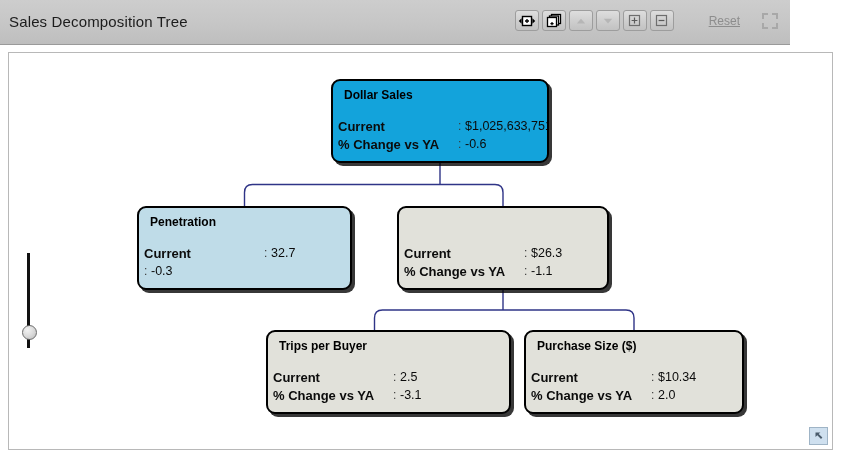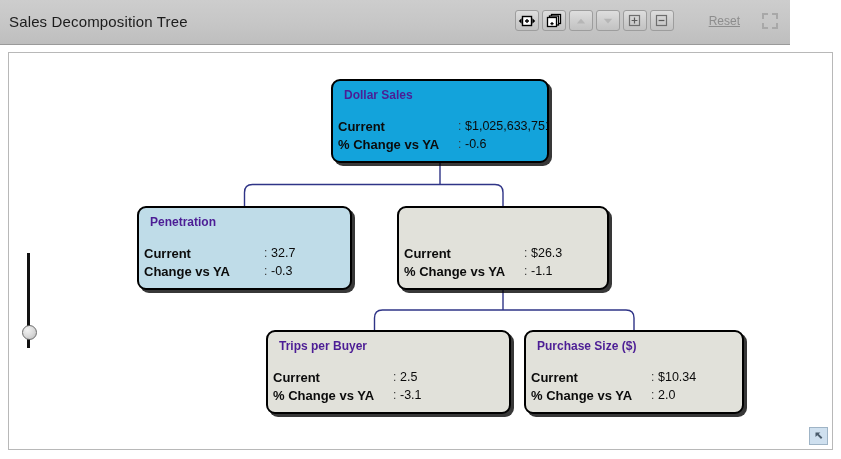--- a/index.html
+++ b/index.html
@@ -120,21 +120,21 @@
     box-sizing: border-box;
     box-shadow: 3px 3px 0px rgba(0,0,0,0.78);
     overflow: hidden;
     cursor: pointer;
   }
   .node-title {
     position: absolute;
     left: 11px; top: 7px;
     font-size: 12px;
     font-weight: 600;
-    color: #4c1d95;
+    color: #000000;
     white-space: nowrap;
   }
   .node-rows {
     position: absolute;
     left: 5px;
     top: 36px;
     right: 4px;
   }
   .node-row {
     display: flex;
@@ -291,21 +291,20 @@
         </div>
         <div class="node" style="left: 128px; top: 153px; width: 215px; height: 84px; background: rgb(191, 220, 232);">
           <div class="node-title">Penetration</div>
           <div class="node-rows">
             <div class="node-row">
               <span class="row-label" style="width: 120px;">Current</span>
               <span class="row-sep">:</span>
               <span class="row-value">32.7</span>
             </div>
             <div class="node-row">
-              <span class="row-label" style="width: 120px;">Change vs YA</span>
               <span class="row-sep">:</span>
               <span class="row-value">-0.3</span>
             </div>
           </div>
         </div>
         <div class="node" style="left: 388px; top: 153px; width: 212px; height: 84px; background: rgb(225, 225, 218);">
           <div class="node-rows">
             <div class="node-row">
               <span class="row-label" style="width: 120px;">Current</span>
               <span class="row-sep">:</span>

